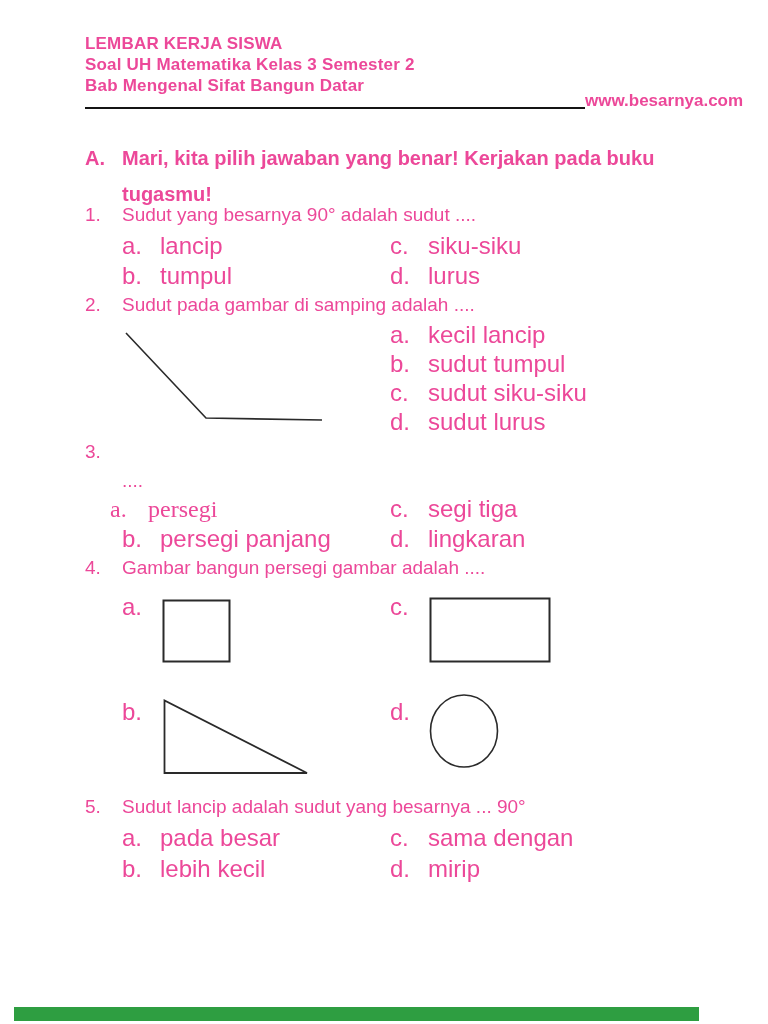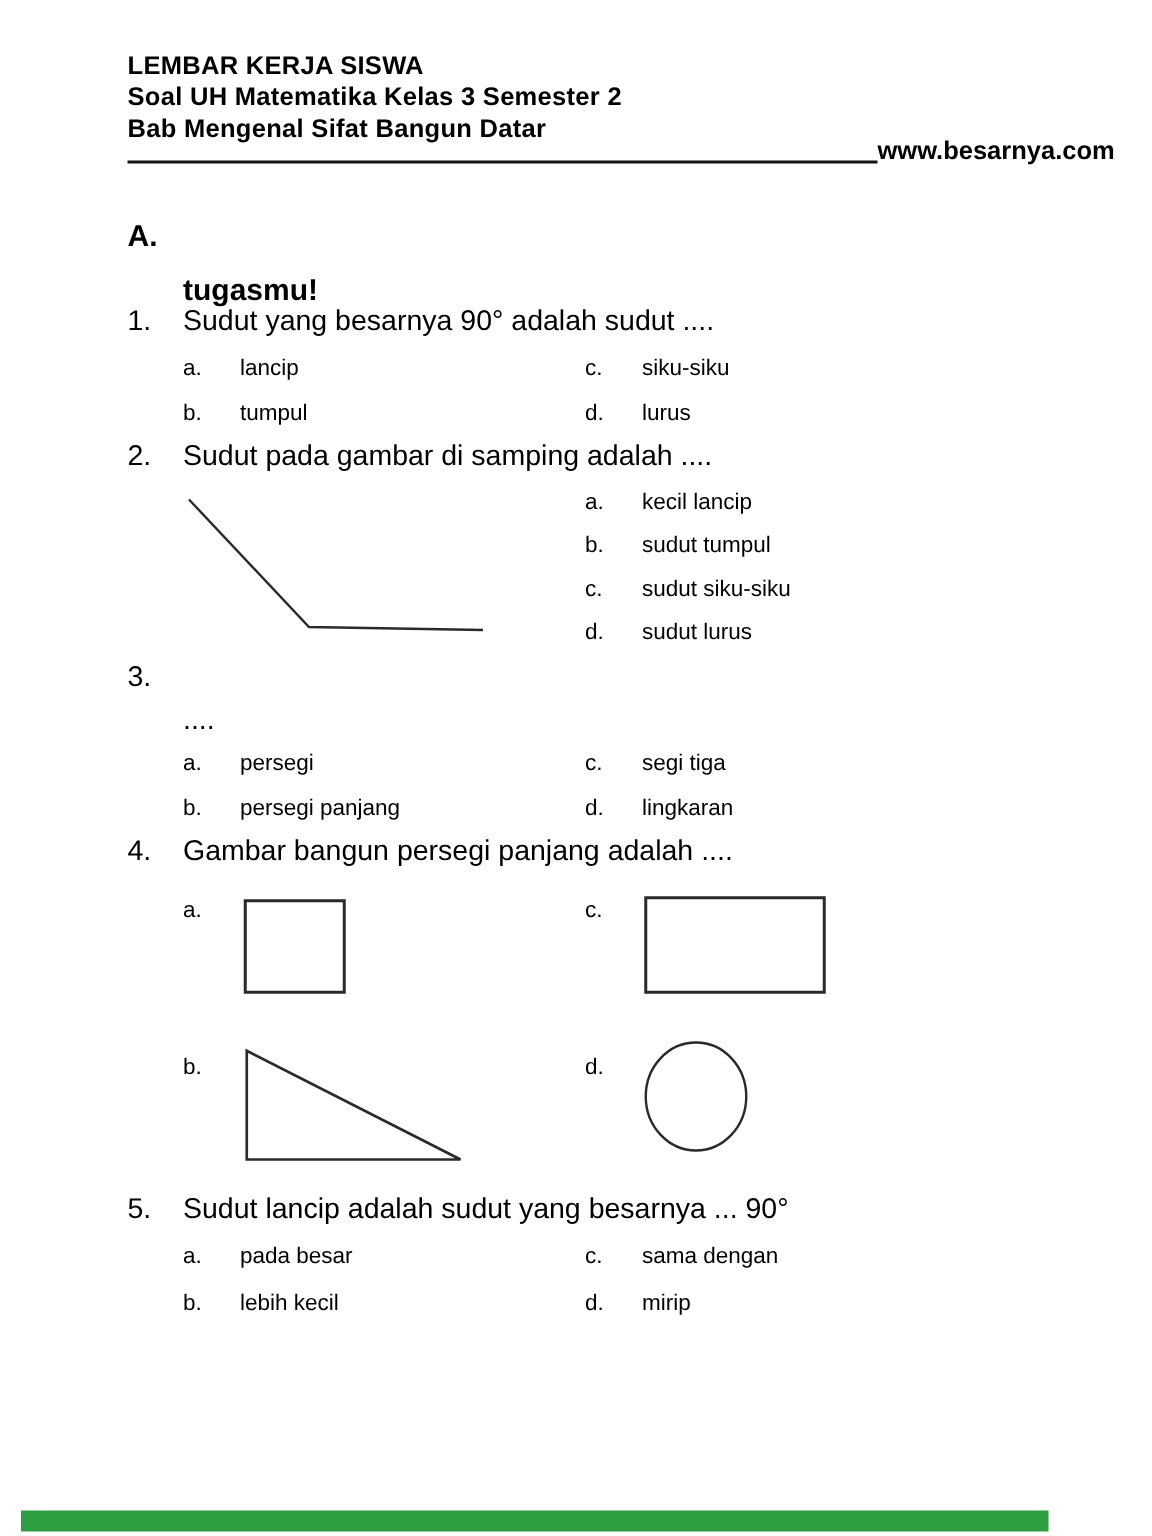--- a/index.html
+++ b/index.html
@@ -6,21 +6,21 @@
     margin: 0;
     padding: 0;
     background: #ffffff;
   }
   #page {
     position: relative;
     width: 768px;
     height: 1024px;
     background: #ffffff;
     font-family: "Liberation Sans", "DejaVu Sans", sans-serif;
-    color: #000000;
+    color: #ec4899;
     overflow: hidden;
   }
   .abs { position: absolute; }
 
   
   .hdr-line {
     font-size: 17px;
     font-weight: bold;
     line-height: 21px;
     white-space: nowrap;
@@ -43,21 +43,21 @@
   }
   .sec-text { width: 575px; }
 
   
   .q-num, .q-text {
     font-size: 19px;
     line-height: 30px;
     white-space: nowrap;
   }
   .opt {
-    font-size: 15px;
+    font-size: 24px;
     line-height: 30px;
     white-space: nowrap;
   }
   .opt .letter {
     display: inline-block;
     width: 38px;
   }
 
   
   svg { display: block; }
@@ -74,20 +74,21 @@
 
 <div id="page">
 
   <div class="abs hdr-line" style="left:85px; top:33px;">LEMBAR KERJA SISWA</div>
   <div class="abs hdr-line" style="left:85px; top:54px;">Soal UH Matematika Kelas 3 Semester 2</div>
   <div class="abs hdr-line" style="left:85px; top:75px;">Bab Mengenal Sifat Bangun Datar</div>
   <div class="abs hdr-rule" style="left:85px; top:88px; width:500px; height:19px;"></div>
   <div class="abs hdr-site" style="left:585px; top:91px;">www.besarnya.com</div>
 
   <div class="abs sec-label" style="left:85px; top:140px;">A.</div>
+  <div class="abs sec-text" style="left:122px; top:140px;">Mari, kita pilih jawaban yang benar! Kerjakan pada buku</div>
   <div class="abs sec-text" style="left:122px; top:176px;">tugasmu!</div>
 
   <div class="abs q-num" style="left:85px; top:200px;">1.</div>
   <div class="abs q-text" style="left:122px; top:200px;">Sudut yang besarnya 90° adalah sudut ....</div>
 
   <div class="abs opt" style="left:122px; top:231px;">
     <span class="letter">a.</span><span>lancip</span>
   </div>
   <div class="abs opt" style="left:390px; top:231px;">
     <span class="letter">c.</span><span>siku-siku</span>
@@ -117,35 +118,35 @@
   <div class="abs opt" style="left:390px; top:378px;">
     <span class="letter">c.</span><span>sudut siku-siku</span>
   </div>
   <div class="abs opt" style="left:390px; top:407px;">
     <span class="letter">d.</span><span>sudut lurus</span>
   </div>
 
   <div class="abs q-num" style="left:85px; top:437px;">3.</div>
   <div class="abs q-text" style="left:122px; top:466px;">....</div>
 
-  <div class="abs opt" style="left:122px; top:494px;">
+  <div class="abs opt" style="left:110px; top:494px;font-family:Liberation Serif, serif;">
     <span class="letter">a.</span><span>persegi</span>
   </div>
   <div class="abs opt" style="left:390px; top:494px;">
     <span class="letter">c.</span><span>segi tiga</span>
   </div>
   <div class="abs opt" style="left:122px; top:524px;">
     <span class="letter">b.</span><span>persegi panjang</span>
   </div>
   <div class="abs opt" style="left:390px; top:524px;">
     <span class="letter">d.</span><span>lingkaran</span>
   </div>
 
   <div class="abs q-num" style="left:85px; top:553px;">4.</div>
-  <div class="abs q-text" style="left:122px; top:553px;">Gambar bangun persegi panjang adalah ....</div>
+  <div class="abs q-text" style="left:122px; top:553px;">Gambar bangun persegi gambar adalah ....</div>
 
   <div class="abs opt" style="left:122px; top:592px;">
     <span class="letter">a.</span>
   </div>
   <div class="abs" style="left:162px; top:599px;">
     <svg width="70" height="66" viewBox="0 0 70 66">
       <rect x="1.5" y="1.5" width="66" height="61" fill="none" stroke="#2a2a2a" stroke-width="2"></rect>
     </svg>
   </div>
 

